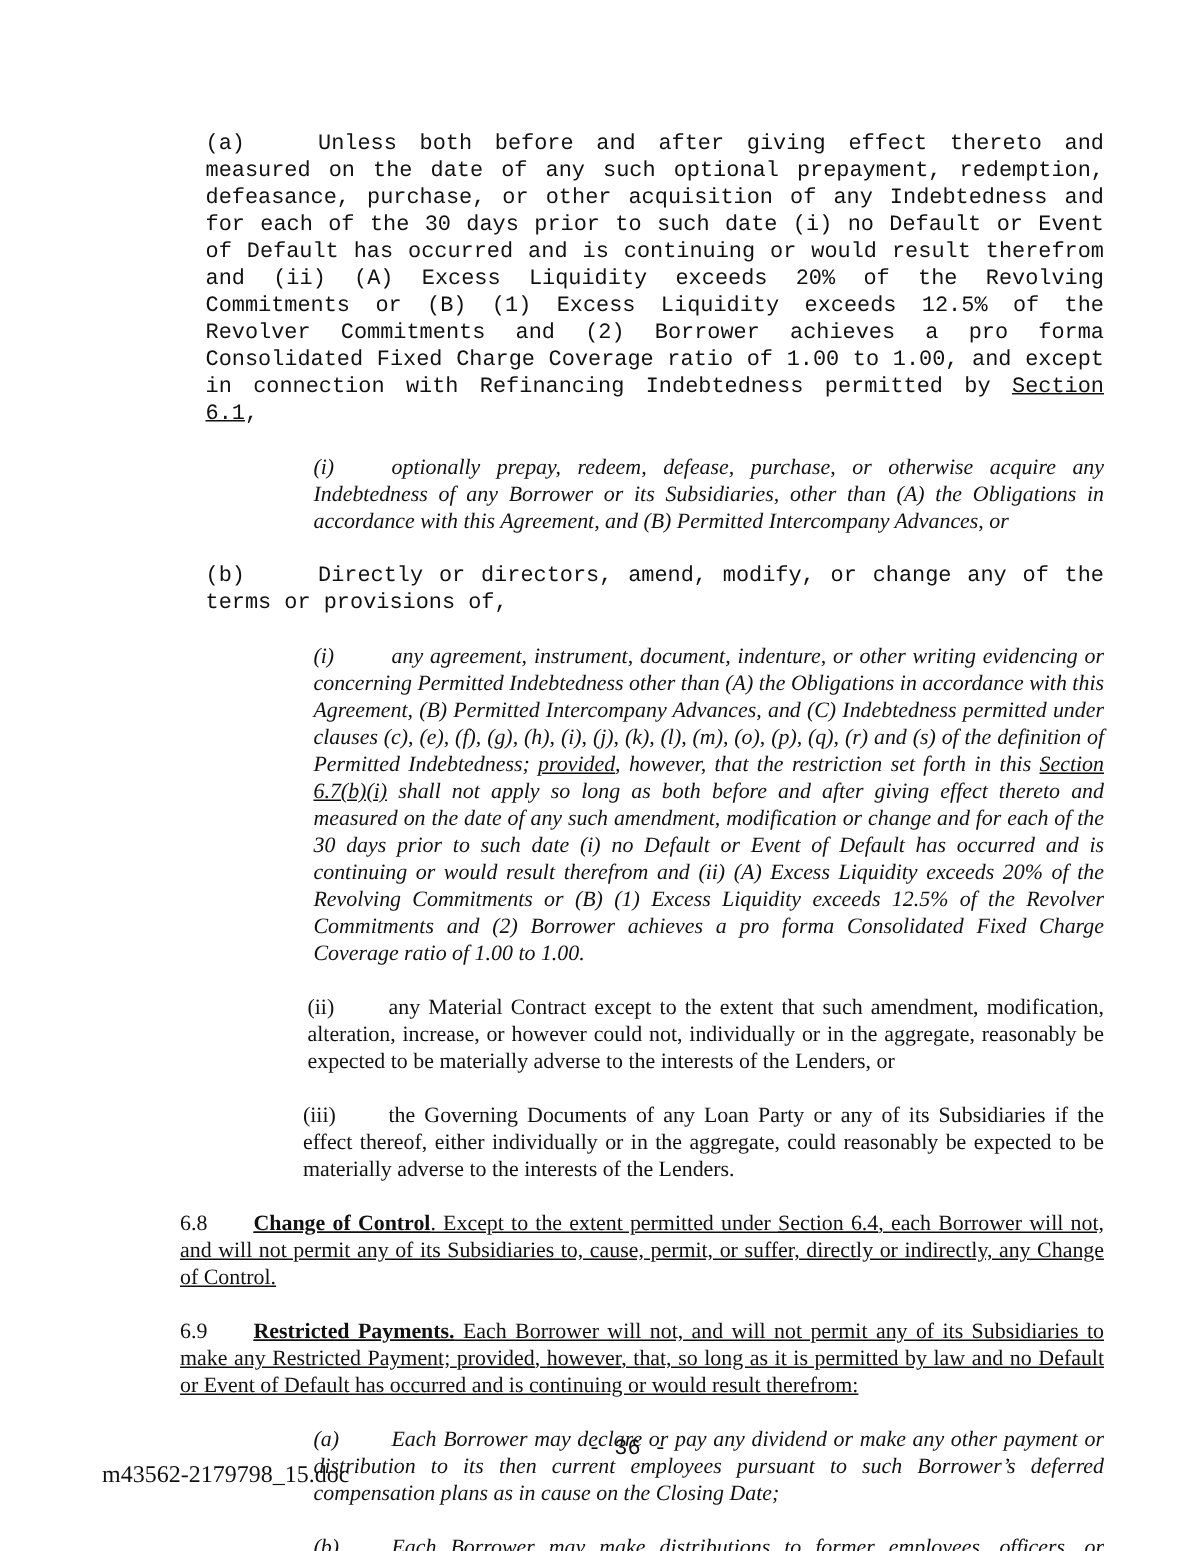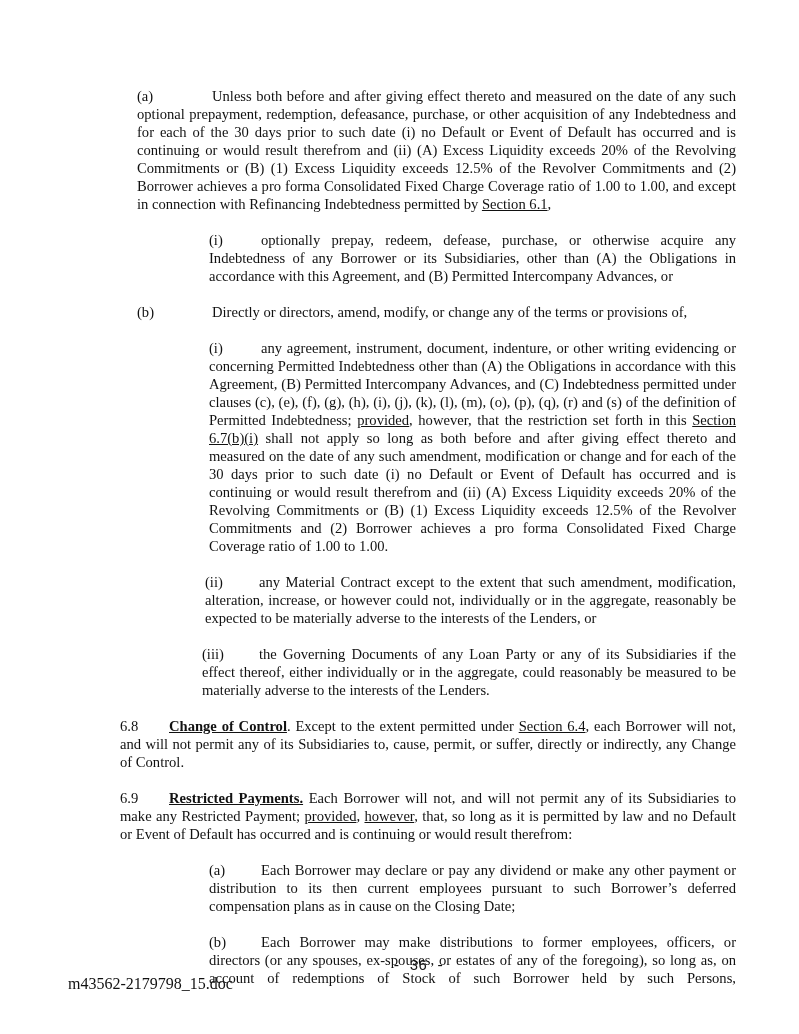--- a/index.html
+++ b/index.html
@@ -2,29 +2,29 @@
 <html><head>
   <meta charset="utf-8">
   <style>
     html, body { margin: 0; padding: 0; background: #ffffff; }
     body { width: 799px; height: 1034px; position: relative; overflow: hidden;
            font-family: "Liberation Serif", "DejaVu Serif", serif; color: #111; }
     .page { position: absolute; left: 75px; top: 87px; width: 661px;
             font-size: 14.6px; line-height: 18px; }
     .para { margin: 0 0 18px 0; text-align: justify; text-align-last: left; }
     .lbl { display: inline-block; }
-    .ind-a { padding-left: 62px; }
+    .ind-a { padding-left: 62px; font-family: Liberation Mono, monospace; }
     .ind-a .lbl { width: 75px; }
-    .ind-i { padding-left: 134px; }
+    .ind-i { padding-left: 134px; font-style: italic; }
     .ind-i .lbl { width: 52px; }
     .ind-ii { padding-left: 130px; }
     .ind-ii .lbl { width: 54px; }
     .ind-iii { padding-left: 127px; }
     .ind-iii .lbl { width: 57px; font-family: Liberation Serif, serif; }
-    .ind-sec { padding-left: 45px; }
+    .ind-sec { padding-left: 45px; text-decoration: underline; }
     .ind-sec .lbl { width: 49px; }
     .u { text-decoration: underline; }
     .b { font-weight: bold; }
     .pagenum { position: absolute; left: 392px; top: 958px; font-size: 14.6px;
                font-family: Liberation Mono, monospace; }
     .docid { position: absolute; left: 68px; top: 975px; font-size: 16px;
              font-family: "Liberation Serif", serif; }
   </style>
 </head>
 <body>
@@ -46,21 +46,21 @@
 
   <p class="para ind-i">
     <span class="lbl">(i)</span><span>any agreement, instrument, document, indenture, or other writing evidencing or concerning Permitted Indebtedness other than (A) the Obligations in accordance with this Agreement, (B) Permitted Intercompany Advances, and (C) Indebtedness permitted under clauses (c), (e), (f), (g), (h), (i), (j), (k), (l), (m), (o), (p), (q), (r) and (s) of the definition of Permitted Indebtedness; </span><span class="u">provided</span><span>, however, that the restriction set forth in this </span><span class="u">Section 6.7(b)(i)</span><span> shall not apply so long as both before and after giving effect thereto and measured on the date of any such amendment, modification or change and for each of the 30 days prior to such date (i) no Default or Event of Default has occurred and is continuing or would result therefrom and (ii) (A) Excess Liquidity exceeds 20% of the Revolving Commitments or (B) (1) Excess Liquidity exceeds 12.5% of the Revolver Commitments and (2) Borrower achieves a pro forma Consolidated Fixed Charge Coverage ratio of 1.00 to 1.00.</span>
   </p>
 
   <p class="para ind-ii">
     <span class="lbl">(ii)</span><span>any Material Contract except to the extent that such amendment, modification, alteration, increase, or however could not, individually or in the aggregate, reasonably be expected to be materially adverse to the interests of the Lenders, or</span>
   </p>
 
   <p class="para ind-iii">
-    <span class="lbl">(iii)</span><span>the Governing Documents of any Loan Party or any of its Subsidiaries if the effect thereof, either individually or in the aggregate, could reasonably be measured to be materially adverse to the interests of the Lenders.</span>
+    <span class="lbl">(iii)</span><span>the Governing Documents of any Loan Party or any of its Subsidiaries if the effect thereof, either individually or in the aggregate, could reasonably be expected to be materially adverse to the interests of the Lenders.</span>
   </p>
 
   <p class="para ind-sec">
     <span class="lbl">6.8</span><span class="b u">Change of Control</span><span>.  Except to the extent permitted under </span><span class="u">Section 6.4</span><span>, each Borrower will not, and will not permit any of its Subsidiaries to, cause, permit, or suffer, directly or indirectly, any Change of Control.</span>
   </p>
 
   <p class="para ind-sec">
     <span class="lbl">6.9</span><span class="b u">Restricted Payments.</span><span>  Each Borrower will not, and will not permit any of its Subsidiaries to make any Restricted Payment; </span><span class="u">provided</span><span>, </span><span class="u">however</span><span>, that, so long as it is permitted by law and no Default or Event of Default has occurred and is continuing or would result therefrom:</span>
   </p>
 

